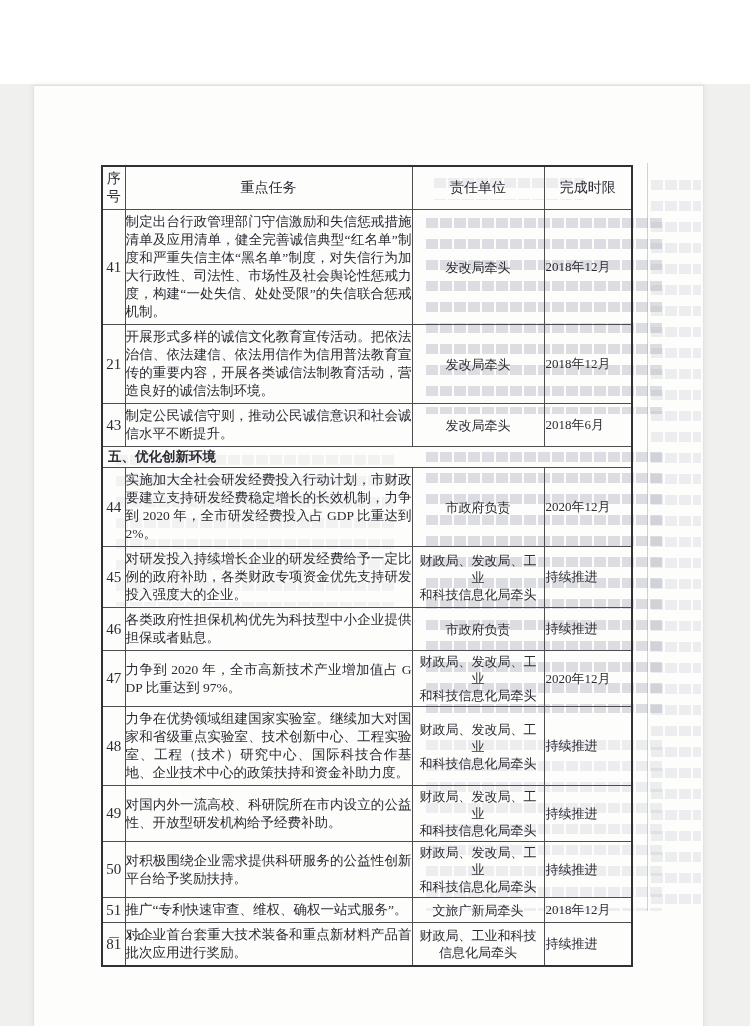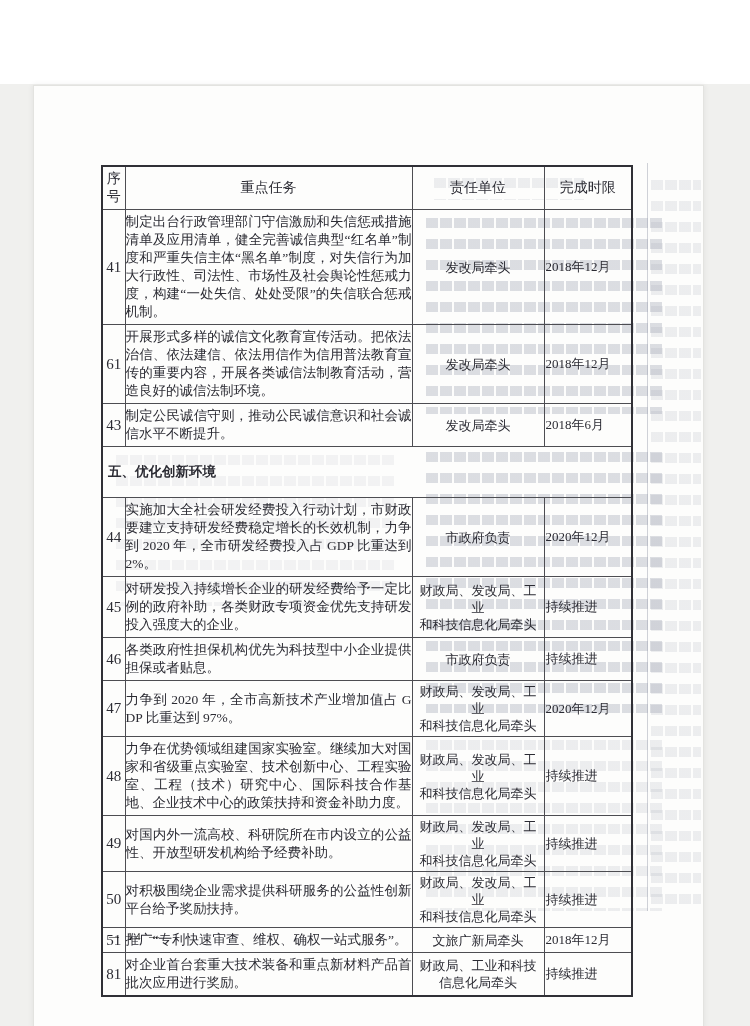--- a/index.html
+++ b/index.html
@@ -61,21 +61,21 @@
   }
   td.unit{
     font-size:13px;line-height:17px;text-align:center;
     white-space:pre-line;padding:2px 2px;
   }
   td.deadline{
     font-size:13px;text-align:left;white-space:nowrap;padding:2px 1px;
   }
   td.section{
     font-size:13.5px;font-weight:bold;text-align:left;
-    padding:16px 5px;line-height:18px;
+    padding:1px 5px;line-height:18px;
   }
   .pageno{
     position:absolute;left:75px;top:845px;
     font-size:10px;letter-spacing:3px;color:#000000;
   }
 </style>
 </head>
 <body>
 
 <div class="scan-bg"></div>
@@ -106,21 +106,21 @@
       </tr>
     </thead>
     <tbody>
       <tr>
         <td class="num">41</td>
         <td class="task">制定出台行政管理部门守信激励和失信惩戒措施清单及应用清单，健全完善诚信典型“红名单”制度和严重失信主体“黑名单”制度，对失信行为加大行政性、司法性、市场性及社会舆论性惩戒力度，构建“一处失信、处处受限”的失信联合惩戒机制。</td>
         <td class="unit">发改局牵头</td>
         <td class="deadline">2018年12月</td>
       </tr>
       <tr>
-        <td class="num">61</td>
+        <td class="num">21</td>
         <td class="task">开展形式多样的诚信文化教育宣传活动。把依法治信、依法建信、依法用信作为信用普法教育宣传的重要内容，开展各类诚信法制教育活动，营造良好的诚信法制环境。</td>
         <td class="unit">发改局牵头</td>
         <td class="deadline">2018年12月</td>
       </tr>
       <tr>
         <td class="num">43</td>
         <td class="task">制定公民诚信守则，推动公民诚信意识和社会诚信水平不断提升。</td>
         <td class="unit">发改局牵头</td>
         <td class="deadline">2018年6月</td>
       </tr>

